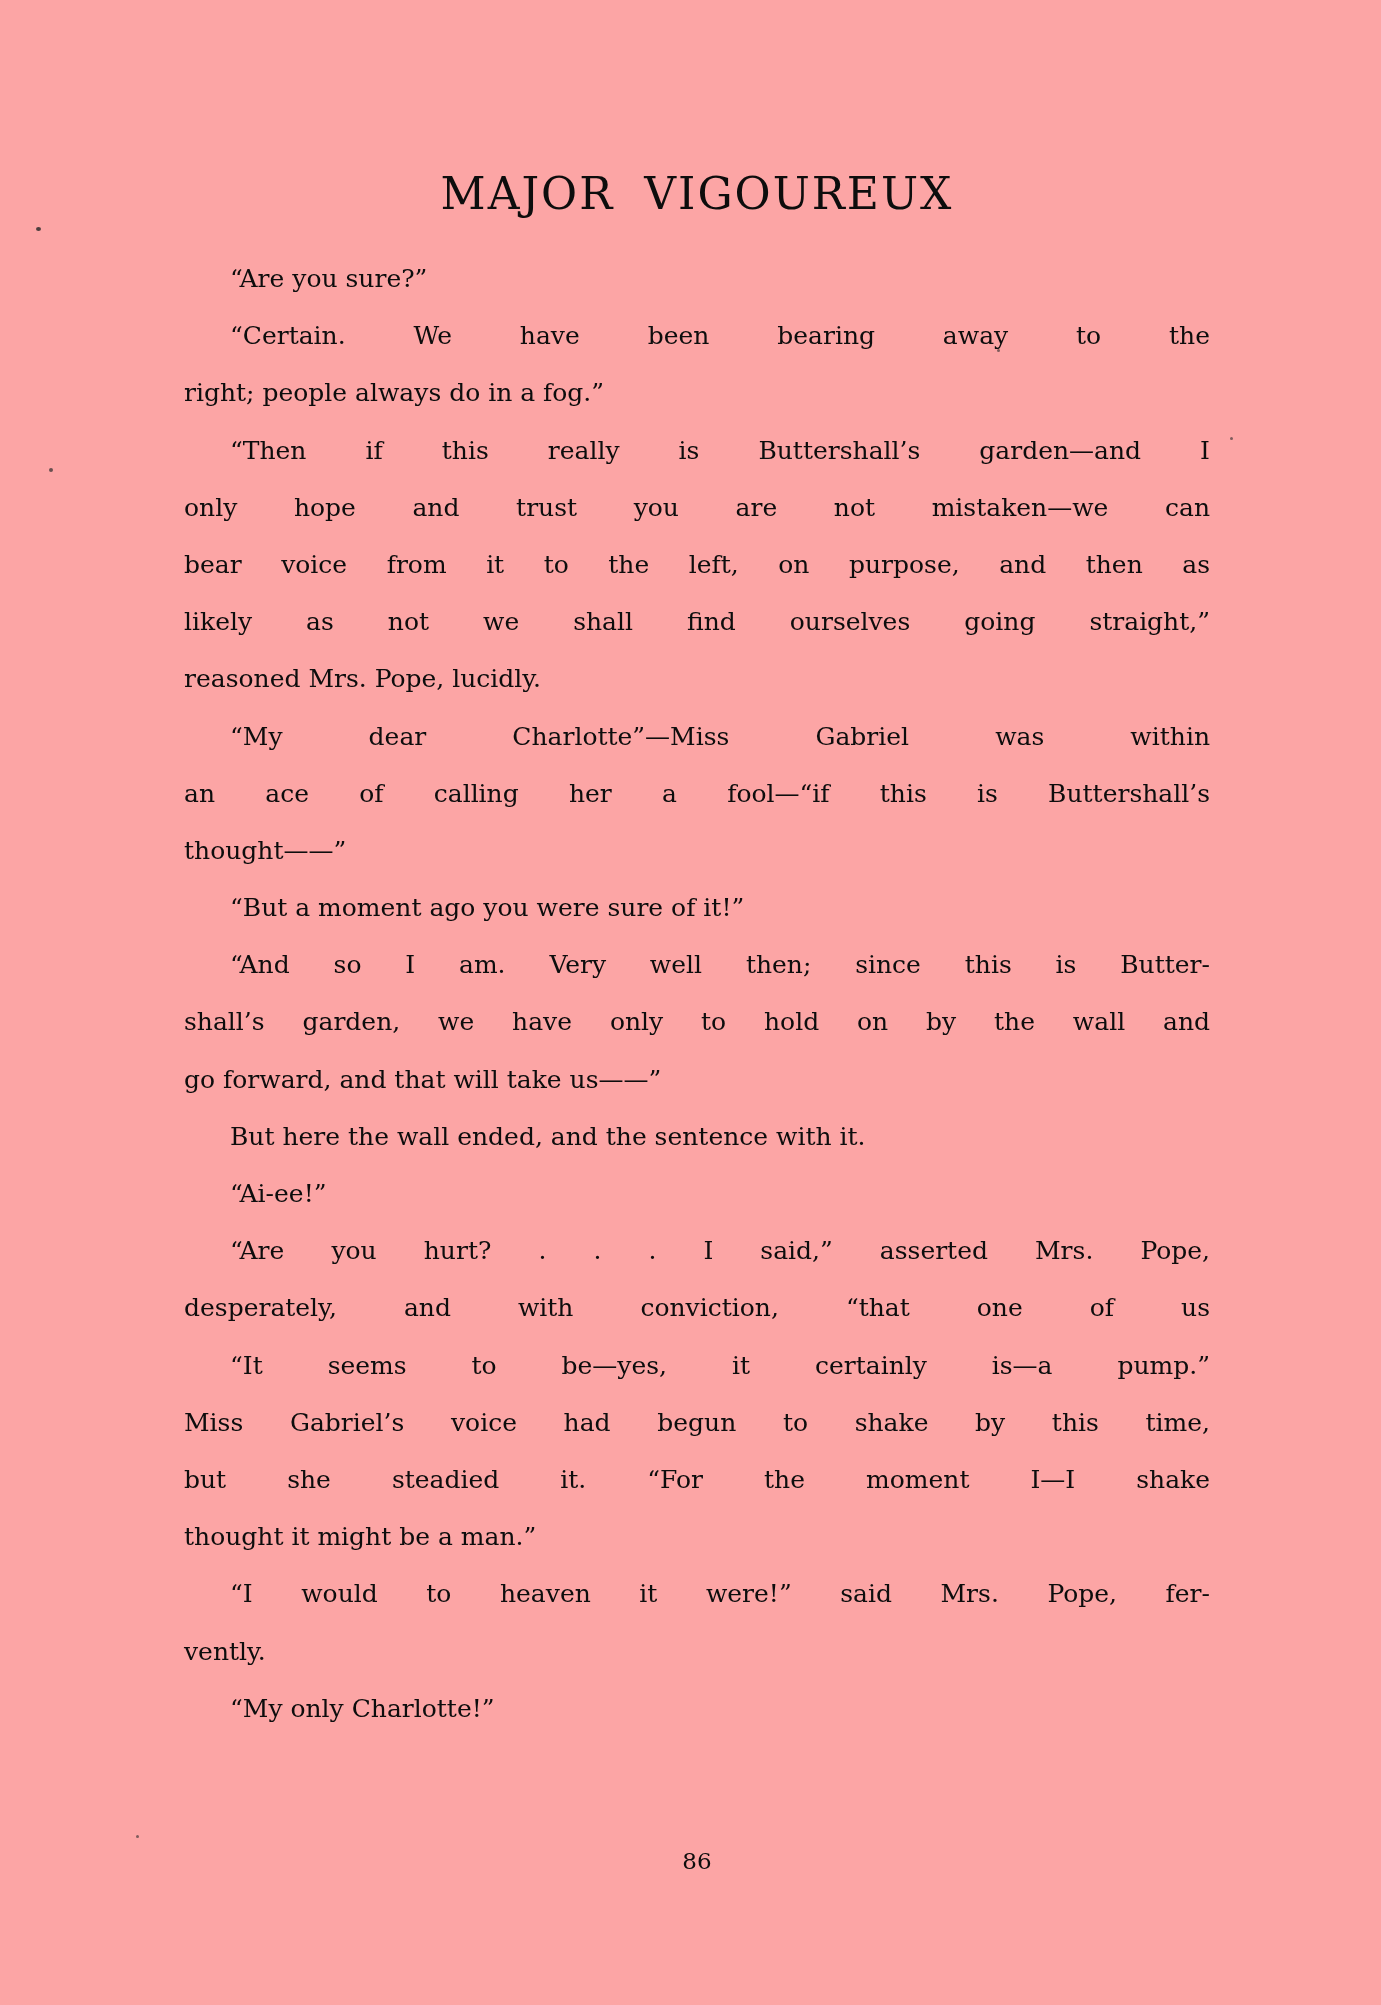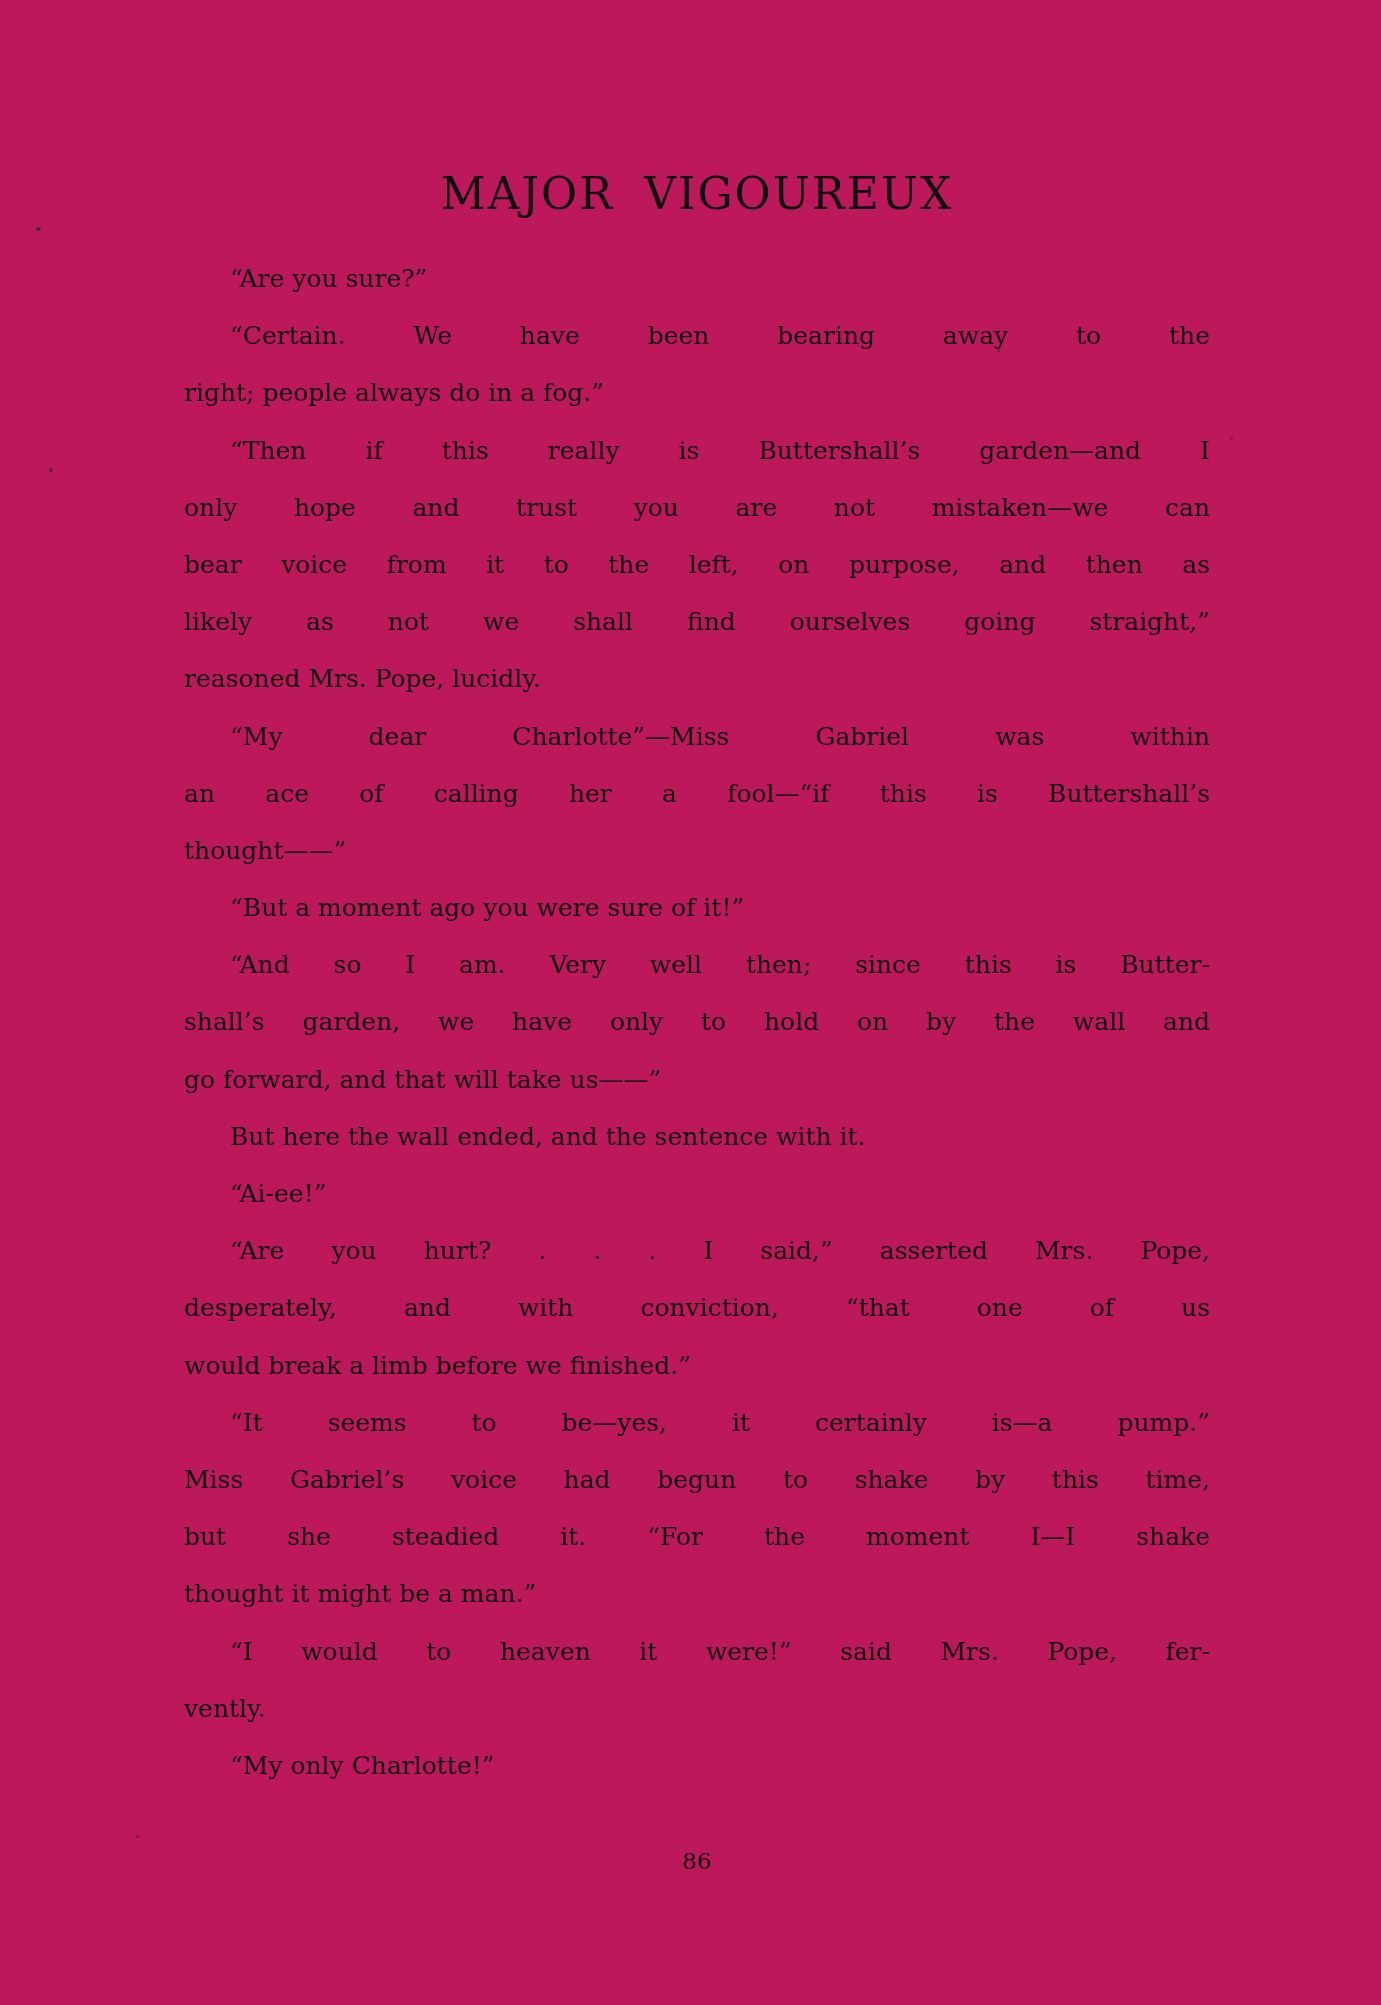--- a/index.html
+++ b/index.html
@@ -1,21 +1,21 @@
 <!DOCTYPE html>
 <html><head>
 <meta charset="utf-8">
 <style>
   * { margin: 0; padding: 0; box-sizing: border-box; }
   html, body { background: #e9e9e9; }
   .page {
     position: relative;
     width: 1381px;
     height: 2005px;
-    background: #be185d;
+    background: #fca5a5;
     font-family: "DejaVu Serif", "Liberation Serif", serif;
     color: #0d0d0d;
     overflow: hidden;
   }
   .chapter-title {
     position: absolute;
     top: 168px;
     left: 184px;
     width: 1026px;
     text-align: center;
@@ -84,21 +84,20 @@
     <div class="ln just">an ace of calling her a fool—“if this is Buttershall’s</div>
     <div class="ln">thought——”</div>
     <div class="ln ind">“But a moment ago you were sure of it!”</div>
     <div class="ln ind just">“And so I am.  Very well then; since this is Butter-</div>
     <div class="ln just">shall’s garden, we have only to hold on by the wall and</div>
     <div class="ln">go forward, and that will take us——”</div>
     <div class="ln ind">But here the wall ended, and the sentence with it.</div>
     <div class="ln ind">“Ai-ee!”</div>
     <div class="ln ind just">“Are you hurt? . . . I said,” asserted Mrs. Pope,</div>
     <div class="ln just">desperately, and with conviction, “that one of us</div>
-    <div class="ln">would break a limb before we finished.”</div>
     <div class="ln ind just">“It seems to be—yes, it certainly is—a pump.”</div>
     <div class="ln just">Miss Gabriel’s voice had begun to shake by this time,</div>
     <div class="ln just">but she steadied it.  “For the moment I—I shake</div>
     <div class="ln">thought it might be a man.”</div>
     <div class="ln ind just">“I would to heaven it were!” said Mrs. Pope, fer-</div>
     <div class="ln">vently.</div>
     <div class="ln ind">“My only Charlotte!”</div>
   </div>
 
   <div class="page-number">86</div>

